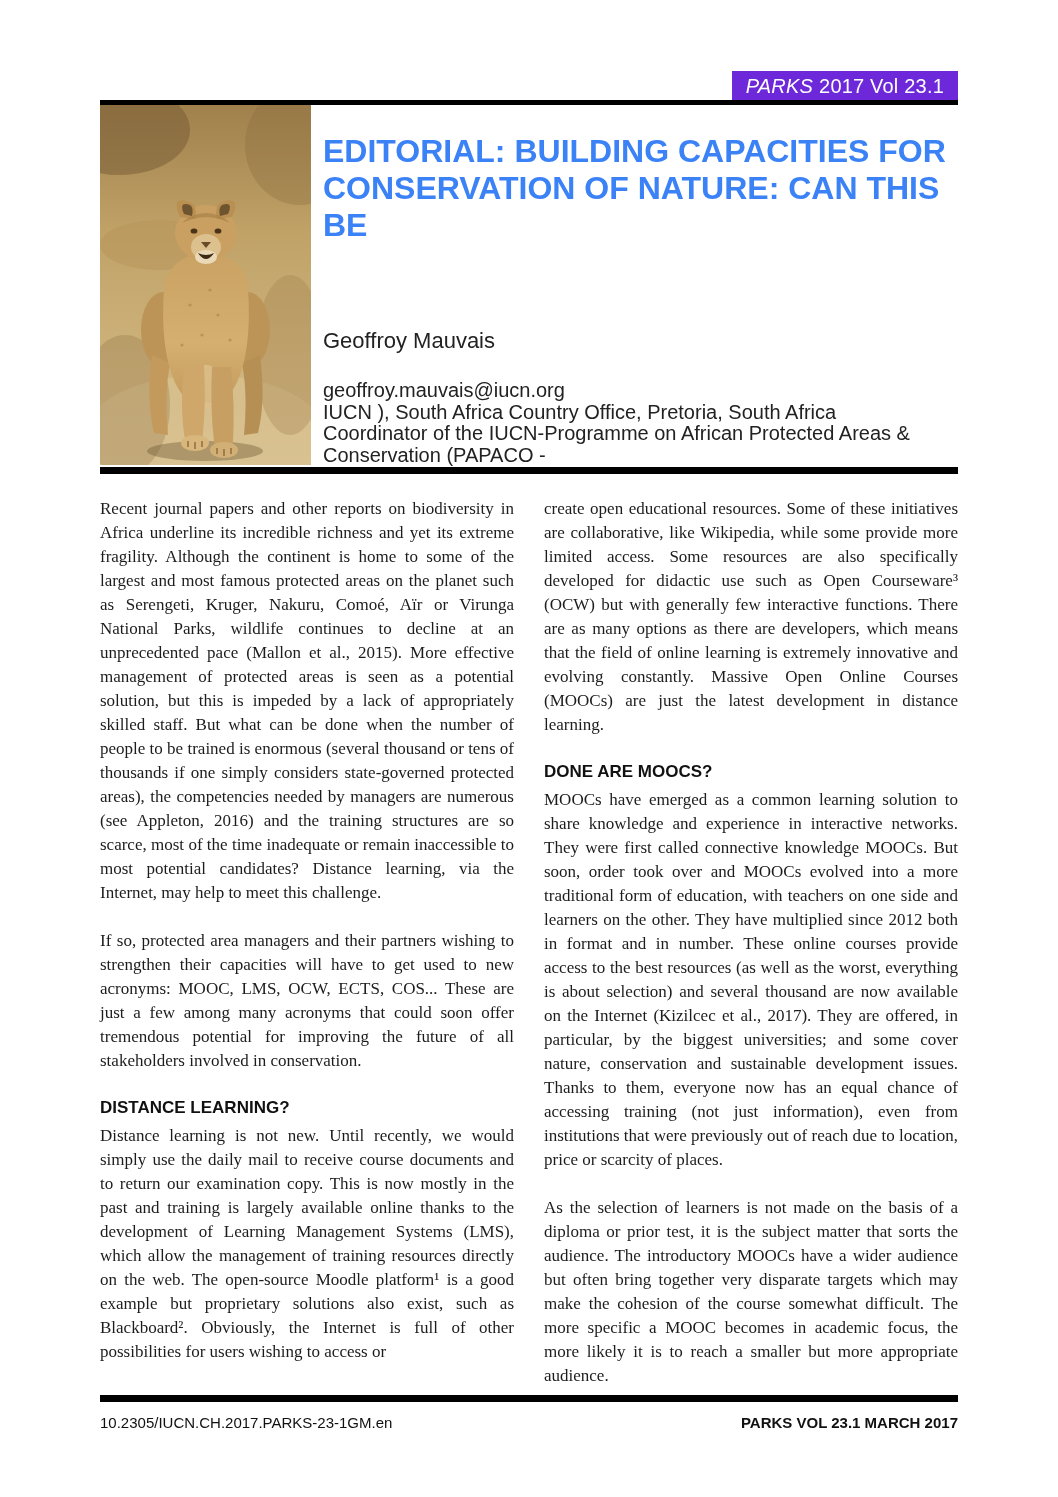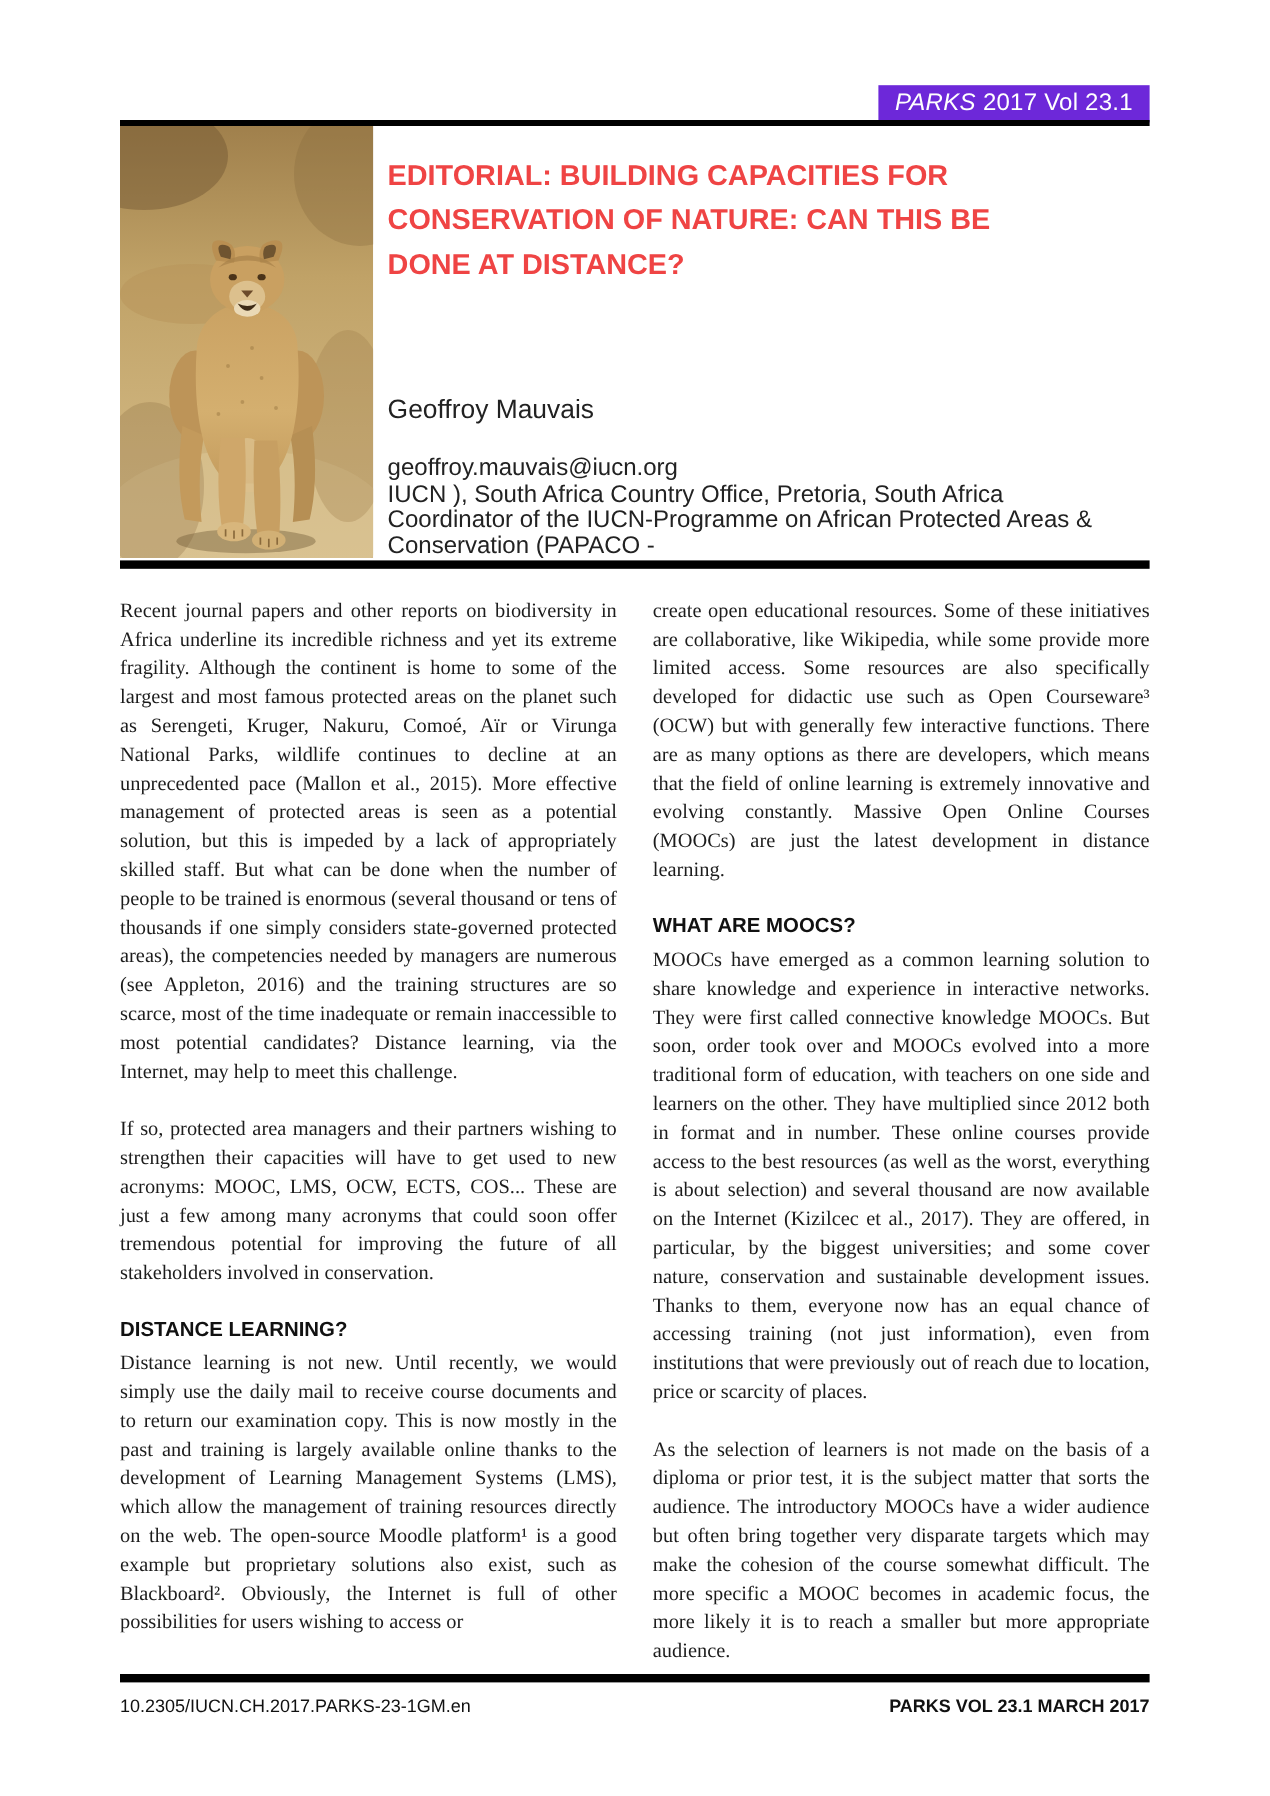--- a/index.html
+++ b/index.html
@@ -30,22 +30,22 @@
   }
 
   
   .photo {
     position: absolute; left: 100px; top: 105px;
     width: 211px; height: 360px; margin: 0;
   }
   .photo svg { display: block; width: 100%; height: 100%; }
   .title {
     position: absolute; left: 323px; top: 112px; width: 640px;
-    font-size: 24px; font-weight: bold; line-height: 37px;
-    color: #ef4444;
+    font-size: 32px; font-weight: bold; line-height: 37px;
+    color: #3b82f6;
   }
   .author {
     position: absolute; left: 323px; top: 328px;
     font-size: 22px; color: #222222;
   }
   .contact {
     position: absolute; left: 323px; top: 380px; width: 640px;
     font-size: 20px; line-height: 21.5px; color: #222222;
   }
   .contact .email { margin-bottom: 0px; }
@@ -168,41 +168,40 @@
           <circle cx="130" cy="235" r="1.6"></circle>
         <circle cx="82" cy="240" r="1.6"></circle>
           <circle cx="110" cy="185" r="1.6"></circle>
       </g>
     </svg>
   </figure>
 
   <h1 class="title">
     <div>EDITORIAL: BUILDING CAPACITIES FOR</div>
     <div>CONSERVATION OF NATURE: CAN THIS BE</div>
-    <div>DONE AT DISTANCE?</div>
   </h1>
   <div class="author">Geoffroy Mauvais</div>
   <div class="contact">
     <div class="email">geoffroy.mauvais@iucn.org</div>
     <div>IUCN ), South Africa Country Office, Pretoria, South Africa</div>
     <div>Coordinator of the IUCN-Programme on African Protected Areas &amp; Conservation (PAPACO -</div>
   </div>
 
   <div class="thick-rule"></div>
 
   <main class="columns">
     <section class="col">
       <p>Recent journal papers and other reports on biodiversity in Africa underline its incredible richness and yet its extreme fragility. Although the continent is home to some of the largest and most famous protected areas on the planet such as Serengeti, Kruger, Nakuru, Comoé, Aïr or Virunga National Parks, wildlife continues to decline at an unprecedented pace (Mallon et al., 2015). More effective management of protected areas is seen as a potential solution, but this is impeded by a lack of appropriately skilled staff. But what can be done when the number of people to be trained is enormous (several thousand or tens of thousands if one simply considers state-governed protected areas), the competencies needed by managers are numerous (see Appleton, 2016) and the training structures are so scarce, most of the time inadequate or remain inaccessible to most potential candidates? Distance learning, via the Internet, may help to meet this challenge.</p>
       <p>If so, protected area managers and their partners wishing to strengthen their capacities will have to get used to new acronyms: MOOC, LMS, OCW, ECTS, COS... These are just a few among many acronyms that could soon offer tremendous potential for improving the future of all stakeholders involved in conservation.</p>
       <h2>DISTANCE LEARNING?</h2>
       <p>Distance learning is not new. Until recently, we would simply use the daily mail to receive course documents and to return our examination copy. This is now mostly in the past and training is largely available online thanks to the development of Learning Management Systems (LMS), which allow the management of training resources directly on the web. The open-source Moodle platform¹ is a good example but proprietary solutions also exist, such as Blackboard². Obviously, the Internet is full of other possibilities for users wishing to access or</p>
     </section>
     <section class="col">
       <p>create open educational resources. Some of these initiatives are collaborative, like Wikipedia, while some provide more limited access. Some resources are also specifically developed for didactic use such as Open Courseware³ (OCW) but with generally few interactive functions. There are as many options as there are developers, which means that the field of online learning is extremely innovative and evolving constantly. Massive Open Online Courses (MOOCs) are just the latest development in distance learning.</p>
-      <h2>WHAT ARE MOOCS?</h2>
+      <h2>DONE ARE MOOCS?</h2>
       <p>MOOCs have emerged as a common learning solution to share knowledge and experience in interactive networks. They were first called connective knowledge MOOCs. But soon, order took over and MOOCs evolved into a more traditional form of education, with teachers on one side and learners on the other. They have multiplied since 2012 both in format and in number. These online courses provide access to the best resources (as well as the worst, everything is about selection) and several thousand are now available on the Internet (Kizilcec et al., 2017). They are offered, in particular, by the biggest universities; and some cover nature, conservation and sustainable development issues. Thanks to them, everyone now has an equal chance of accessing training (not just information), even from institutions that were previously out of reach due to location, price or scarcity of places.</p>
       <p>As the selection of learners is not made on the basis of a diploma or prior test, it is the subject matter that sorts the audience. The introductory MOOCs have a wider audience but often bring together very disparate targets which may make the cohesion of the course somewhat difficult. The more specific a MOOC becomes in academic focus, the more likely it is to reach a smaller but more appropriate audience.</p>
     </section>
   </main>
 
   <div class="footer-rule"></div>
   <div class="footer-row">
     <span class="doi">10.2305/IUCN.CH.2017.PARKS-23-1GM.en</span>
     <span class="issue">PARKS VOL 23.1 MARCH 2017</span>
   </div>

